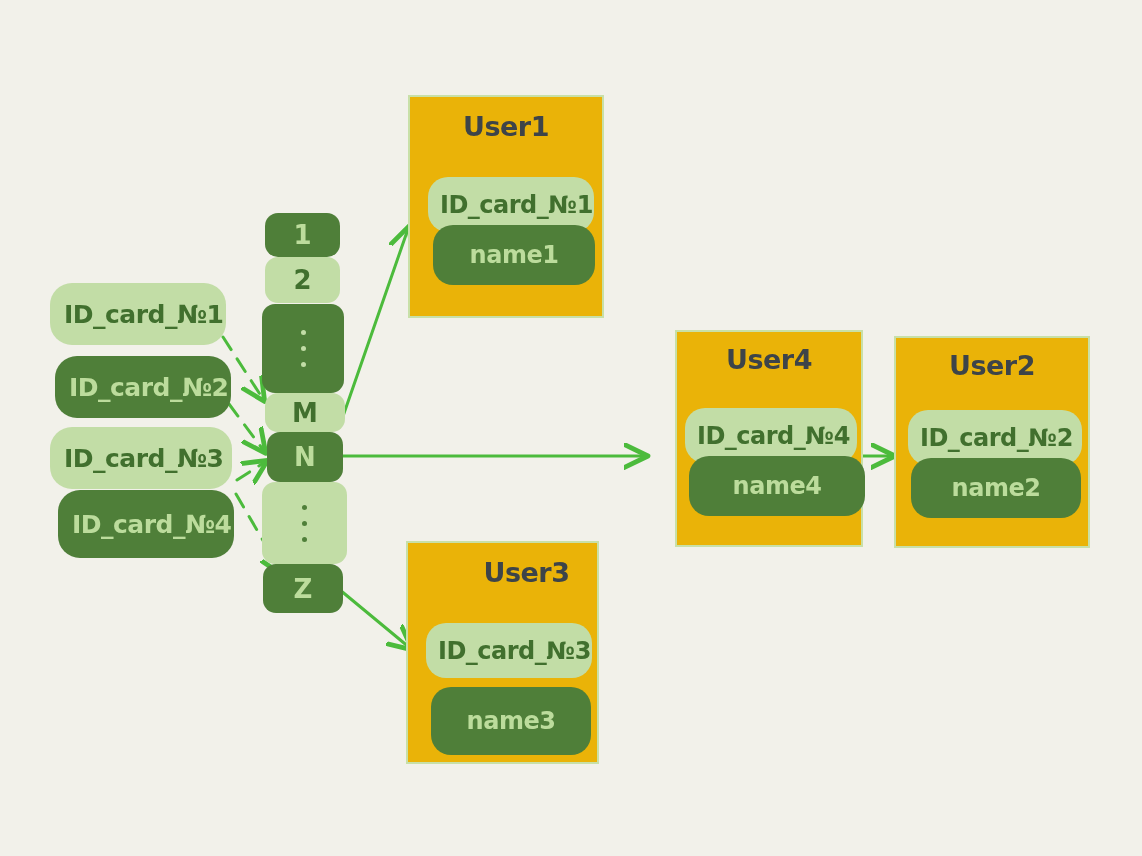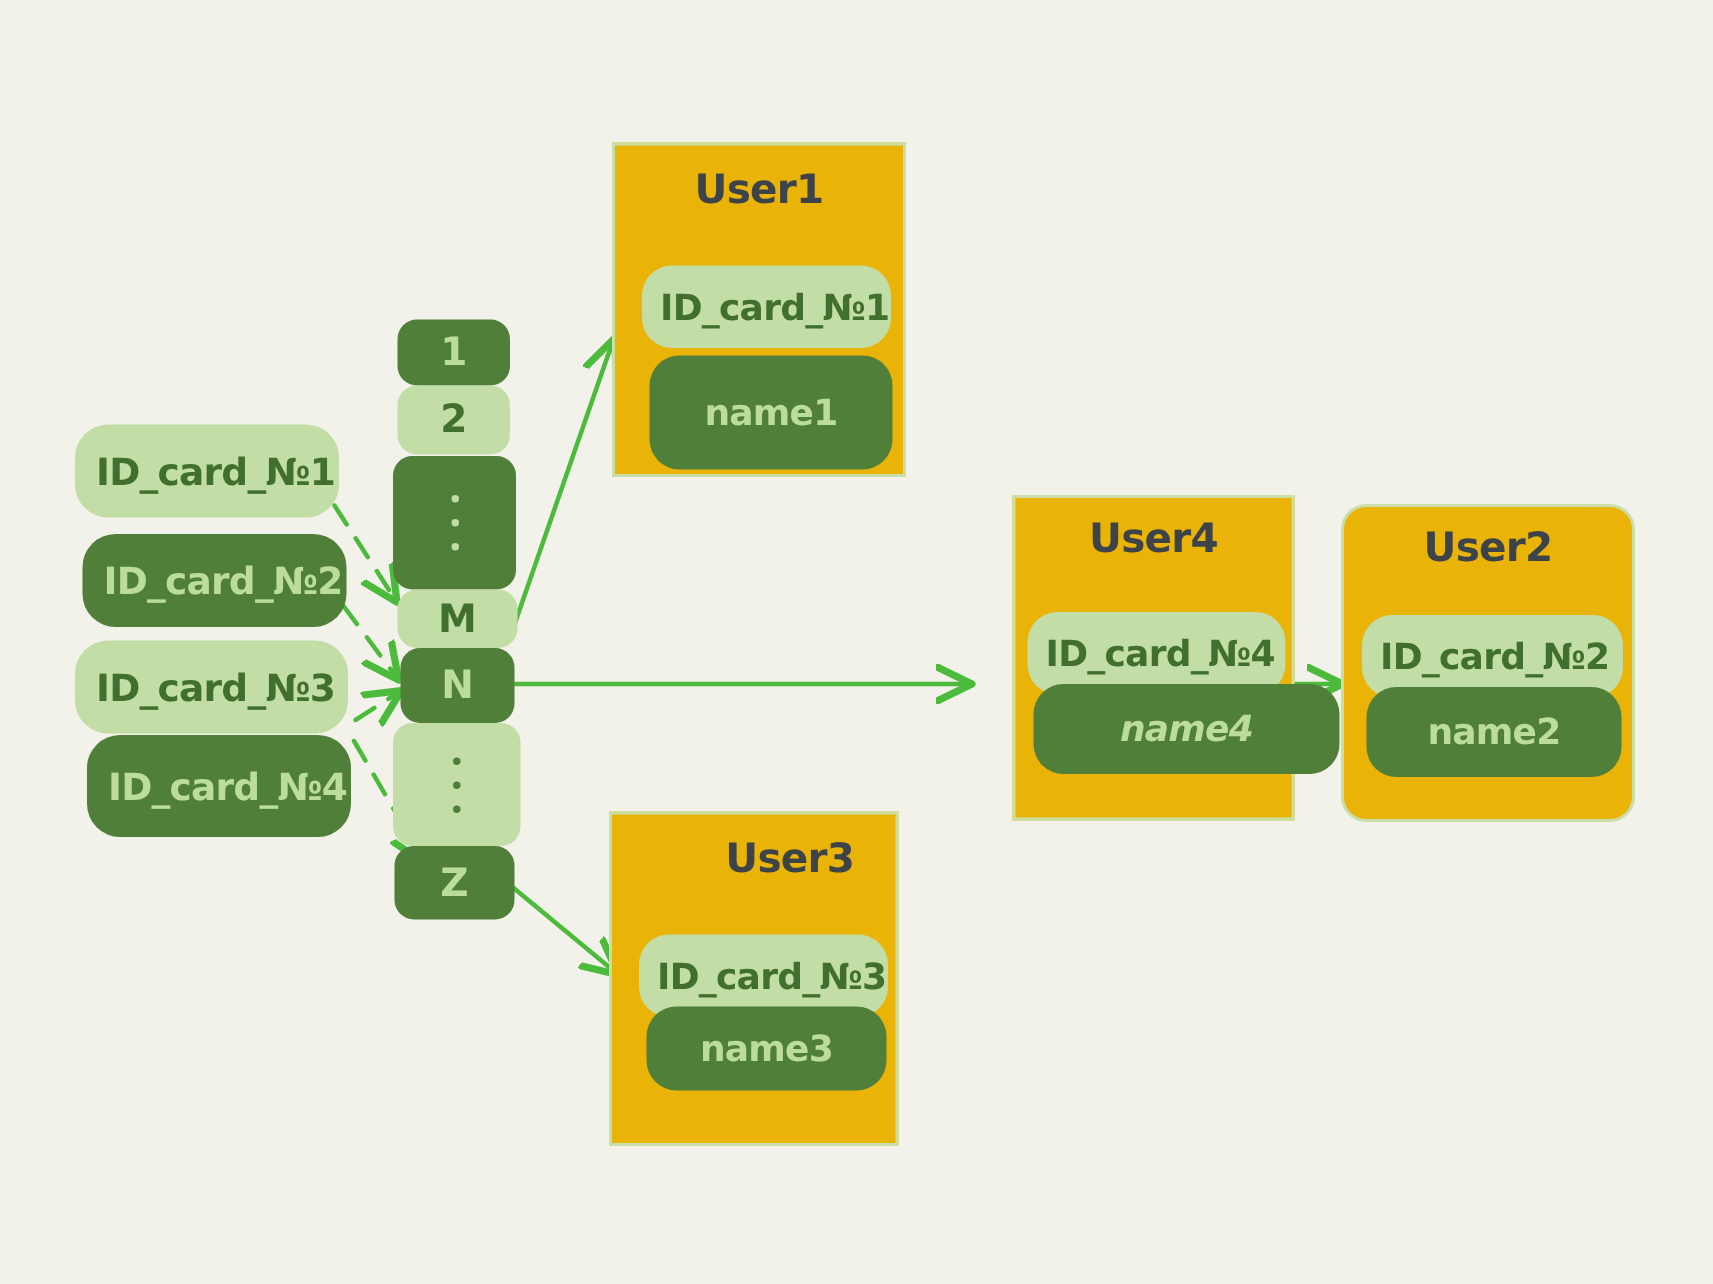--- a/index.html
+++ b/index.html
@@ -197,46 +197,46 @@
     <div class="col-cell pill-dark" style="left:263px; top:564px; width:80px; height:49px;">
       <span>Z</span>
     </div>
   </div>
 
   <div class="user-box" style="left:408px; top:95px; width:196px; height:223px;">
     <div class="user-title" style="top:14px;">User1</div>
     <div class="user-pill id" style="left:18px; top:80px; width:166px; height:55px;">
       <span>ID_card_№1</span>
     </div>
-    <div class="user-pill name" style="left:23px; top:140px; width:162px; height:76px;">
+    <div class="user-pill name" style="left:23px; top:128px; width:162px; height:60px;">
       <span>name1</span>
     </div>
   </div>
 
   <div class="user-box" style="left:406px; top:541px; width:193px; height:223px;">
     <div class="user-title" style="top:14px;margin-left:48px;">User3</div>
     <div class="user-pill id" style="left:18px; top:80px; width:166px; height:55px;">
       <span>ID_card_№3</span>
     </div>
-    <div class="user-pill name" style="left:23px; top:128px; width:160px; height:56px;">
+    <div class="user-pill name" style="left:23px; top:144px; width:160px; height:68px;">
       <span>name3</span>
     </div>
   </div>
 
   <div class="user-box" style="left:647px; top:330px; width:188px; height:217px;margin-left:28px;">
     <div class="user-title" style="top:12px;">User4</div>
     <div class="user-pill id" style="left:8px; top:76px; width:172px; height:55px;">
       <span>ID_card_№4</span>
     </div>
-    <div class="user-pill name" style="left:12px; top:124px; width:204px; height:60px;font-style:italic;">
+    <div class="user-pill name" style="left:12px; top:124px; width:176px; height:60px;">
       <span>name4</span>
     </div>
   </div>
 
-  <div class="user-box" style="left:894px; top:336px; width:196px; height:212px;border-radius:17px;">
+  <div class="user-box" style="left:894px; top:336px; width:196px; height:212px;">
     <div class="user-title" style="top:12px;">User2</div>
     <div class="user-pill id" style="left:12px; top:72px; width:174px; height:55px;">
       <span>ID_card_№2</span>
     </div>
     <div class="user-pill name" style="left:15px; top:120px; width:170px; height:60px;">
       <span>name2</span>
     </div>
   </div>
 
 </div>

